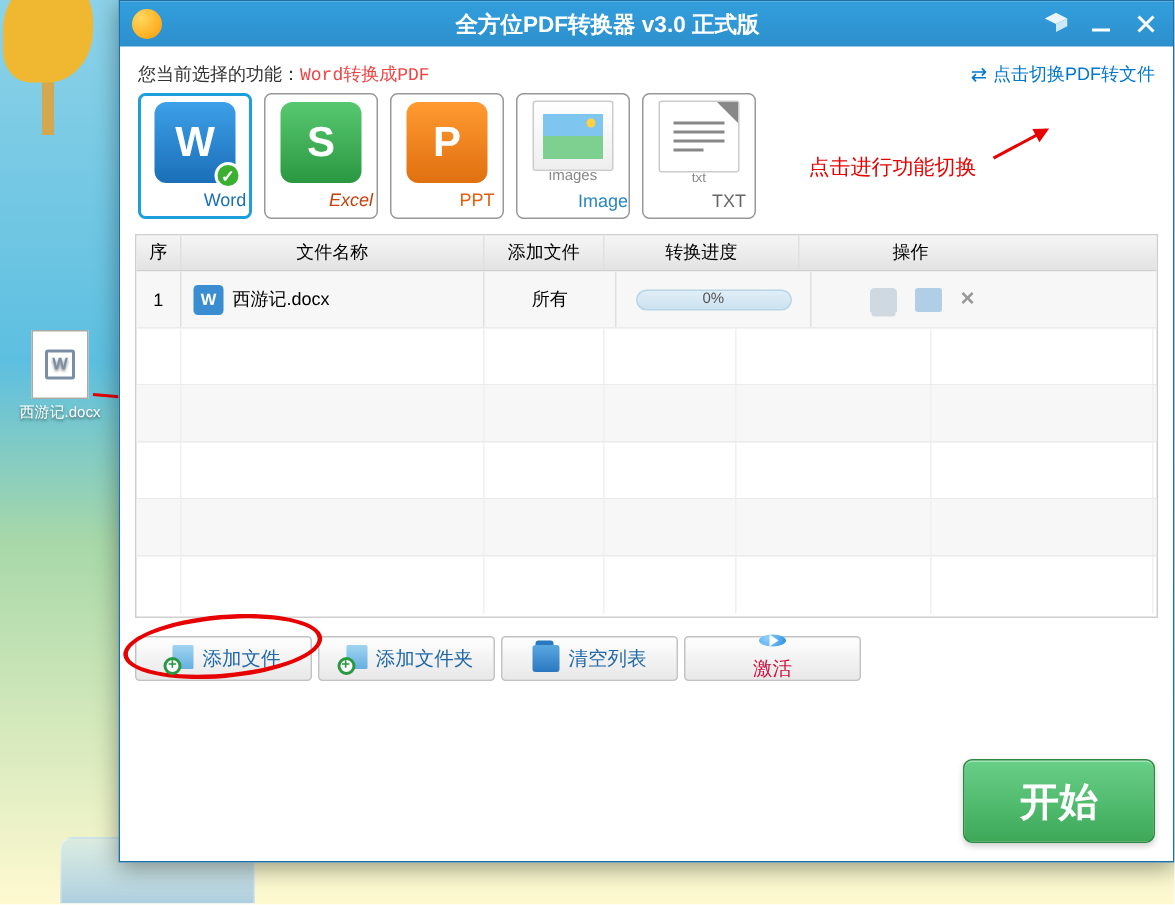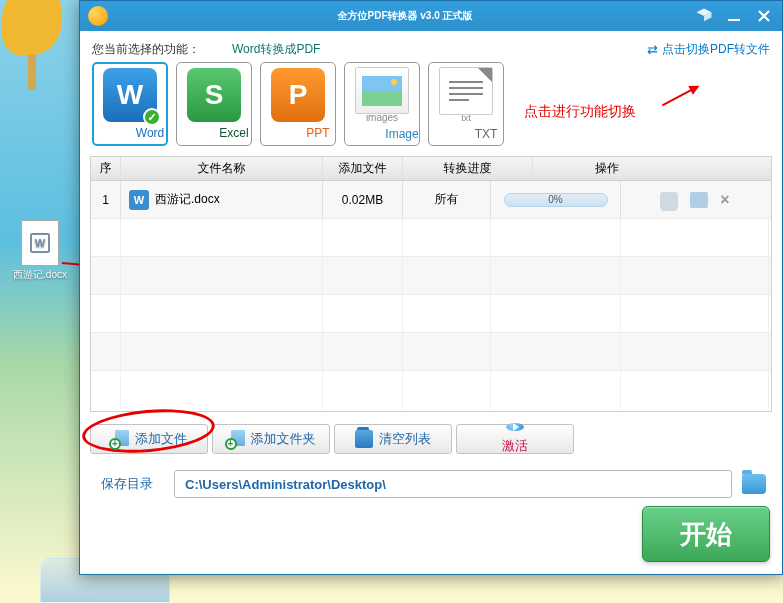--- a/index.html
+++ b/index.html
@@ -12,54 +12,54 @@
     .desktop-file { position: absolute; left: 10px; top: 220px; width: 60px; text-align: center; font-size: 10px; color: #fff; text-shadow: 0 1px 2px rgba(0,0,0,0.5); }
     .desktop-file-icon { width: 38px; height: 46px; background: #fff; margin: 0 auto 2px; border: 1px solid #aaa; display: flex; align-items: center; justify-content: center; }
     .desktop-file-icon span { width: 20px; height: 20px; border: 2px solid #7a8fa6; border-radius: 2px; display: flex; align-items: center; justify-content: center; color: #7a8fa6; font-weight: bold; font-size: 11px; }
 
     .arrow1 { position: absolute; left:62px; top:262px; width: 110px; height: 2px; background: #e60000; transform: rotate(5deg); transform-origin: left; }
     .arrow1::after { content: ''; position: absolute; right: -2px; top: -4px; border-left: 10px solid #e60000; border-top: 5px solid transparent; border-bottom: 5px solid transparent; }
 
     .app { position: absolute; left: 79px; top: 0; width: 704px; height: 575px; background: #fff; border: 1px solid #1d6fa8; box-shadow: 0 3px 15px rgba(0,0,0,0.4); }
     .titlebar { height: 30px; background: linear-gradient(180deg, #339edd, #2c90cc); color: #fff; display: flex; align-items: center; padding: 0 8px; }
     .logo { width: 20px; height: 20px; background: radial-gradient(circle at 30% 30%, #ffd860, #ff9a00); border-radius: 50%; margin-right: 8px; position: relative; }
-    .title-text { flex: 1; text-align: center; font-size: 10px; font-weight: bold; }
+    .title-text { flex: 1; text-align: center; font-size: 15px; font-weight: bold; }
     .win-btns { display: flex; gap: 10px; align-items: center; }
     .win-btn { width: 20px; height: 20px; display: flex; align-items: center; justify-content: center; cursor: pointer; font-size: 14px; color: #fff; }
     .pin-btn svg { width: 18px; height: 18px; }
 
     .infobar { padding: 10px 12px 4px; font-size: 12px; display: flex; justify-content: space-between; }
-    .infobar .left span { color: #333; }
-    .infobar .left .func { color: #0f766e; margin-left: 32px; }
+    .infobar .left span { color: #333; font-family: Liberation Mono, monospace; }
+    .infobar .left .func { color: #ef4444; }
     .switch-link { color: #0077cc; cursor: pointer; display: flex; align-items: center; gap: 4px; }
     .switch-link .swap { font-size: 13px; }
 
     .formats { display: flex; gap: 8px; padding: 0 12px 10px; }
     .format-card { width: 76px; height: 84px; border: 1px solid #999; border-radius: 5px; display: flex; flex-direction: column; align-items: center; justify-content: center; cursor: pointer; padding: 4px 0; }
     .format-card.active { border: 2px solid #1d9fdc; }
     .format-icon { width: 54px; height: 54px; border-radius: 8px; display: flex; align-items: center; justify-content: center; color: #fff; font-size: 28px; font-weight: bold; position: relative; }
     .format-icon.word { background: linear-gradient(180deg, #3da0e8, #1a6fb8); }
     .format-icon.excel { background: linear-gradient(180deg, #58c870, #2a9840); }
     .format-icon.ppt { background: linear-gradient(180deg, #ff9a30, #e07010); }
     .format-icon.image { background: linear-gradient(180deg, #fff, #eee); border: 1px solid #ccc; border-radius: 2px; }
     .format-icon.image .pic { width: 40px; height: 30px; background: linear-gradient(180deg, #7ec6f0 50%, #7ed090 50%); position: relative; }
     .format-icon.image .pic::before { content: ''; position: absolute; top: 3px; right: 5px; width: 6px; height: 6px; background: #ffd040; border-radius: 50%; }
     .format-icon.txt { background: #fff; border: 1px solid #ccc; border-radius: 2px; position: relative; }
     .format-icon.txt::before { content: ''; position: absolute; top: 0; right: 0; border-left: 14px solid transparent; border-top: 14px solid #888; }
     .format-icon.txt .lines { width: 34px; display: flex; flex-direction: column; gap: 4px; }
     .format-icon.txt .lines div { height: 2px; background: #888; }
     .format-icon .check { position: absolute; bottom: -4px; right: -4px; width: 18px; height: 18px; background: #3bb030; border-radius: 50%; border: 2px solid #fff; font-size: 11px; display: flex; align-items: center; justify-content: center; }
     .format-label { font-size: 12px; margin-top: 4px; margin-left: 40px; }
     .format-label.word-c { color: #1a6fb8; }
-    .format-label.excel-c { color: #14532d; }
+    .format-label.excel-c { color: #c2410c; font-style: italic; }
     .format-label.ppt-c { color: #e06010; }
     .format-label.image-c { color: #2a86c0; }
     .format-label.txt-c { color: #666; }
 
-    .annotation-switch { position: absolute; left: 444px; top: 102px; color: #e60000; font-size: 14px; }
+    .annotation-switch { position: absolute; left: 459px; top: 102px; color: #e60000; font-size: 14px; }
     .arrow2 { position: absolute; left: 580px; top: 94px; width: 40px; height: 2px; background: #e60000; transform: rotate(-28deg); }
     .arrow2::after { content: ''; position: absolute; right: -2px; top: -4px; border-left: 10px solid #e60000; border-top: 5px solid transparent; border-bottom: 5px solid transparent; }
 
     .table { margin: 0 10px; border: 1px solid #cfcfcf; height: 256px; overflow: hidden; }
     .thead, .trow { display: flex; font-size: 12px; }
     .thead { background: linear-gradient(180deg, #f5f5f5, #e3e3e3); height: 24px; border-bottom: 1px solid #cfcfcf; }
     .th, .td { display: flex; align-items: center; justify-content: center; border-right: 1px solid #e0e0e0; }
     .c-idx { width: 30px; }
     .c-name { width: 202px; justify-content: flex-start; padding-left: 8px; gap: 6px; }
     .thead .c-name { justify-content: center; padding-left: 0; }
@@ -199,21 +199,20 @@
         <div class="th c-prog">转换进度</div>
         <div class="th c-op">操作</div>
       </div>
       <div id="tbody">
           <div class="trow">
             <div class="td c-idx">1</div>
             <div class="td c-name">
               <span class="file-icon-small">W</span>
               <span>西游记.docx</span>
             </div>
-            <div class="td c-size">0.02MB</div>
             <div class="td c-page">所有</div>
             <div class="td c-prog">
               <div class="progress">0%</div>
             </div>
             <div class="td c-op">
               <span class="op-icon op-cloud"></span>
               <span class="op-icon op-folder"></span>
               <span class="op-close">×</span>
             </div>
           </div>
@@ -279,25 +278,18 @@
       <div class="action-btn">
         <span class="bi trash-i"></span>
         <span>清空列表</span>
       </div>
       <div class="action-btn activate">
         <span class="bi play-i"></span>
         <span>激活</span>
       </div>
     </div>
 
-    <div class="save-row">
-      <div class="save-label">保存目录</div>
-      <div class="save-path">
-          <span>C:\Users\Administrator\Desktop\</span>
-        </div>
-      <div class="folder-btn"></div>
-    </div>
 
     <div class="start-btn">
         <span>开始</span>
       </div>
   </div>
 </div>
 
 </body></html>

